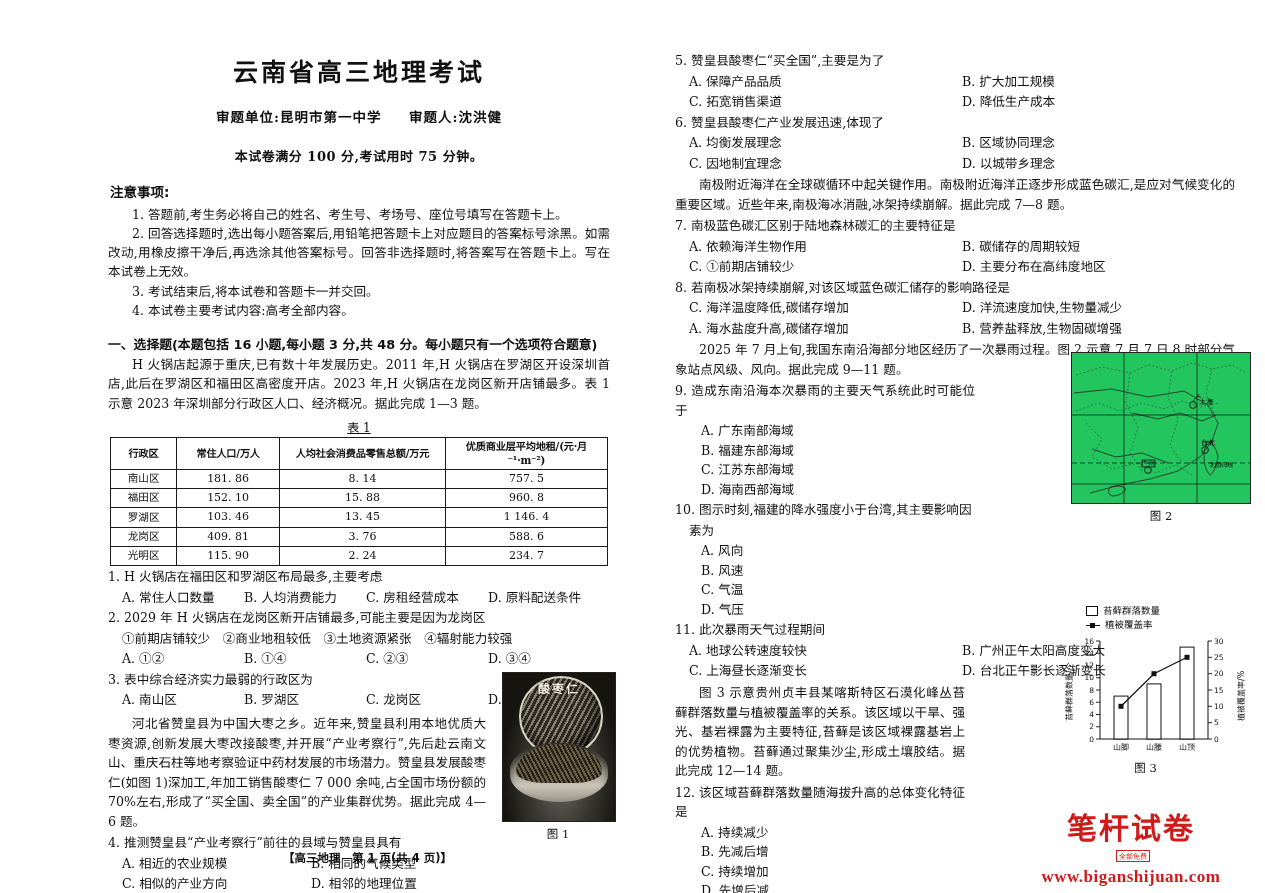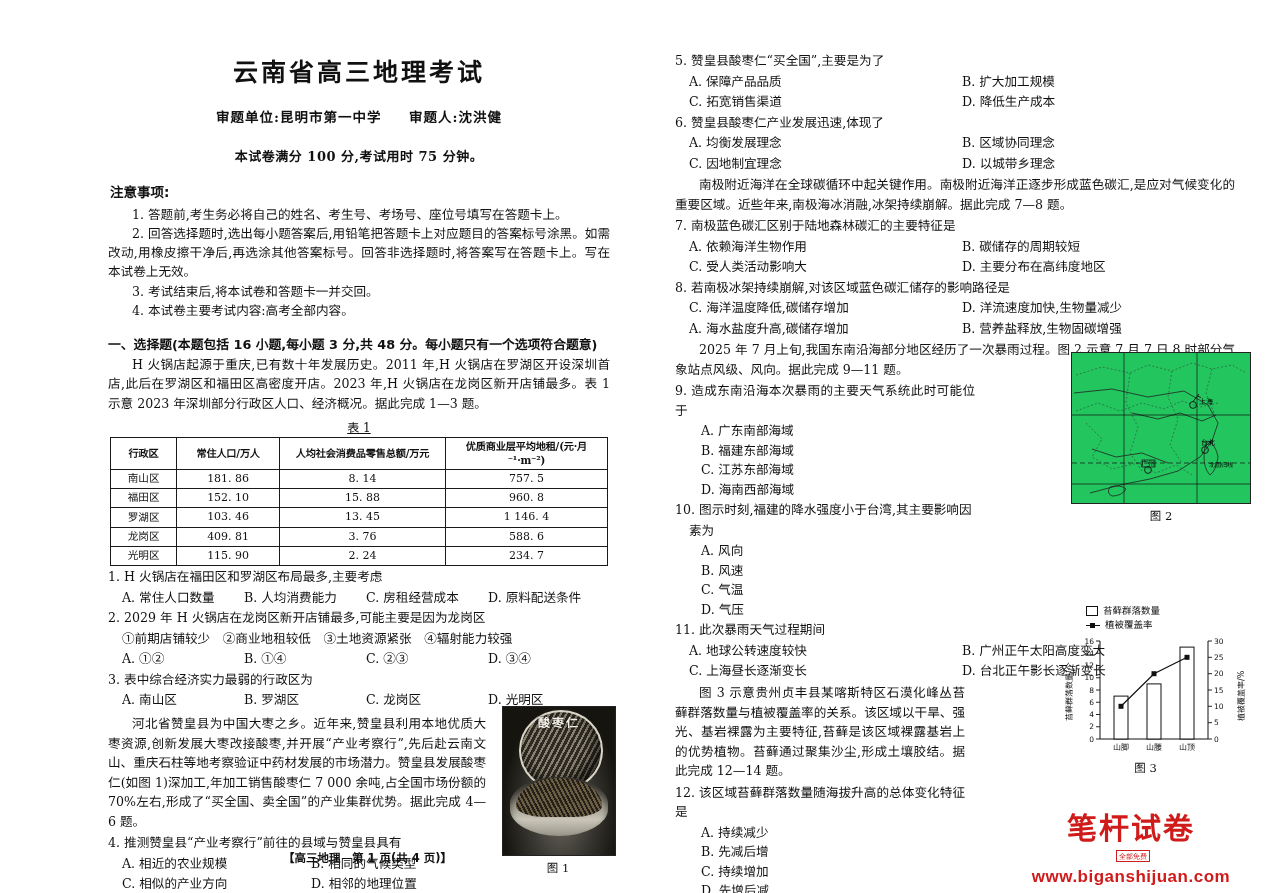--- a/index.html
+++ b/index.html
@@ -82,21 +82,21 @@
   table.data col.c3{width:168px}
   table.data col.c4{width:164px}
 
   
   .fig1-wrap{position:absolute;right:18px;top:672px;width:112px;}
   .fig1-box{
     width:112px;height:148px;border:1px solid #222;
     background:
       radial-gradient(ellipse at 52% 70%, #6e6a60 0%, #3a3833 38%, #15140f 72%),
       linear-gradient(#0d0d0b,#232320);
-    position:relative;overflow:hidden;margin-top:34px;
+    position:relative;overflow:hidden;
   }
   .fig1-bowl{
     position:absolute;left:6%;bottom:13%;width:88%;height:40%;
     border-radius:50%/46%;
     background:linear-gradient(#5e5a50,#8c887c 40%,#c9c5b8 72%,#9a968a);
     box-shadow:inset 0 5px 7px rgba(0,0,0,.55);
   }
   .fig1-heap{
     position:absolute;left:12%;bottom:26%;width:76%;height:26%;
     border-radius:50% 50% 34% 34%/72% 72% 28% 28%;
@@ -157,21 +157,21 @@
     font-family:"DejaVu Sans","Liberation Sans",sans-serif;
     font-weight:700;font-size:30px;color:#d01b1b;letter-spacing:2px;
     line-height:1;
   }
   .wm-badge{
     display:inline-block;border:1px solid #d01b1b;color:#d01b1b;
     font-size:7px;padding:0px 2px;vertical-align:middle;margin-left:4px;
     font-family:"DejaVu Sans","Liberation Sans",sans-serif;
   }
   .wm-url{
-    font-family:Liberation Sans, sans-serif;
+    font-family:Liberation Serif, serif;
     font-weight:700;font-size:17px;color:#d01b1b;margin-top:3px;letter-spacing:.5px;
   }
   .q-idx{white-space:nowrap;}
 </style>
 </head>
 <body>
 
 <div class="sheet">
 
   <div class="page page-left">
@@ -349,21 +349,21 @@
 
       <div class="q-stem">
         <span class="q-idx">7.</span>
         <span>南极蓝色碳汇区别于陆地森林碳汇的主要特征是</span>
       </div>
       <div class="opts two">
         <span>A. 依赖海洋生物作用</span>
         <span>B. 碳储存的周期较短</span>
       </div>
       <div class="opts two">
-        <span>C. 受人类活动影响大</span>
+        <span>C. ①前期店铺较少</span>
         <span>D. 主要分布在高纬度地区</span>
       </div>
 
       <div class="q-stem">
         <span class="q-idx">8.</span>
         <span>若南极冰架持续崩解,对该区域蓝色碳汇储存的影响路径是</span>
       </div>
       <div class="opts two">
         <span>C. 海洋温度降低,碳储存增加</span>
         <span>D. 洋流速度加快,生物量减少</span>

